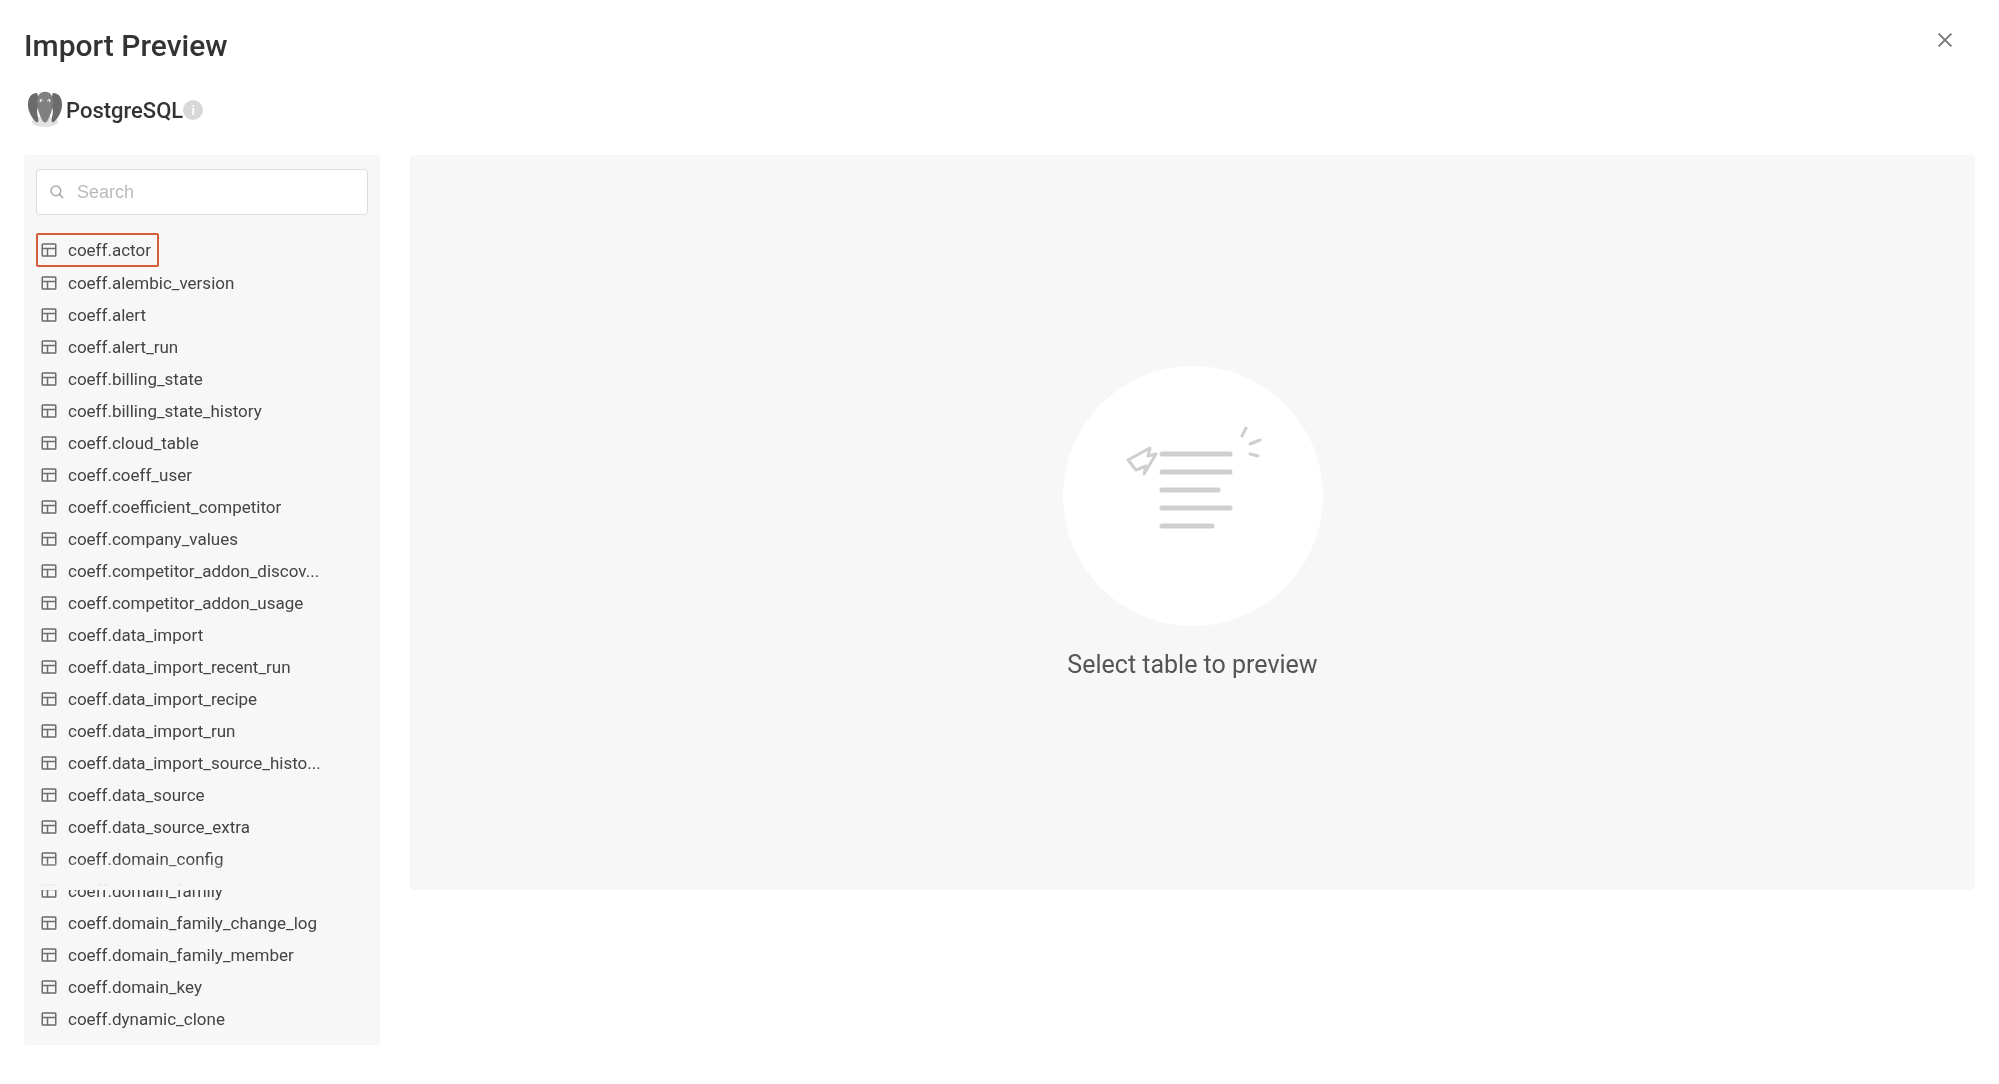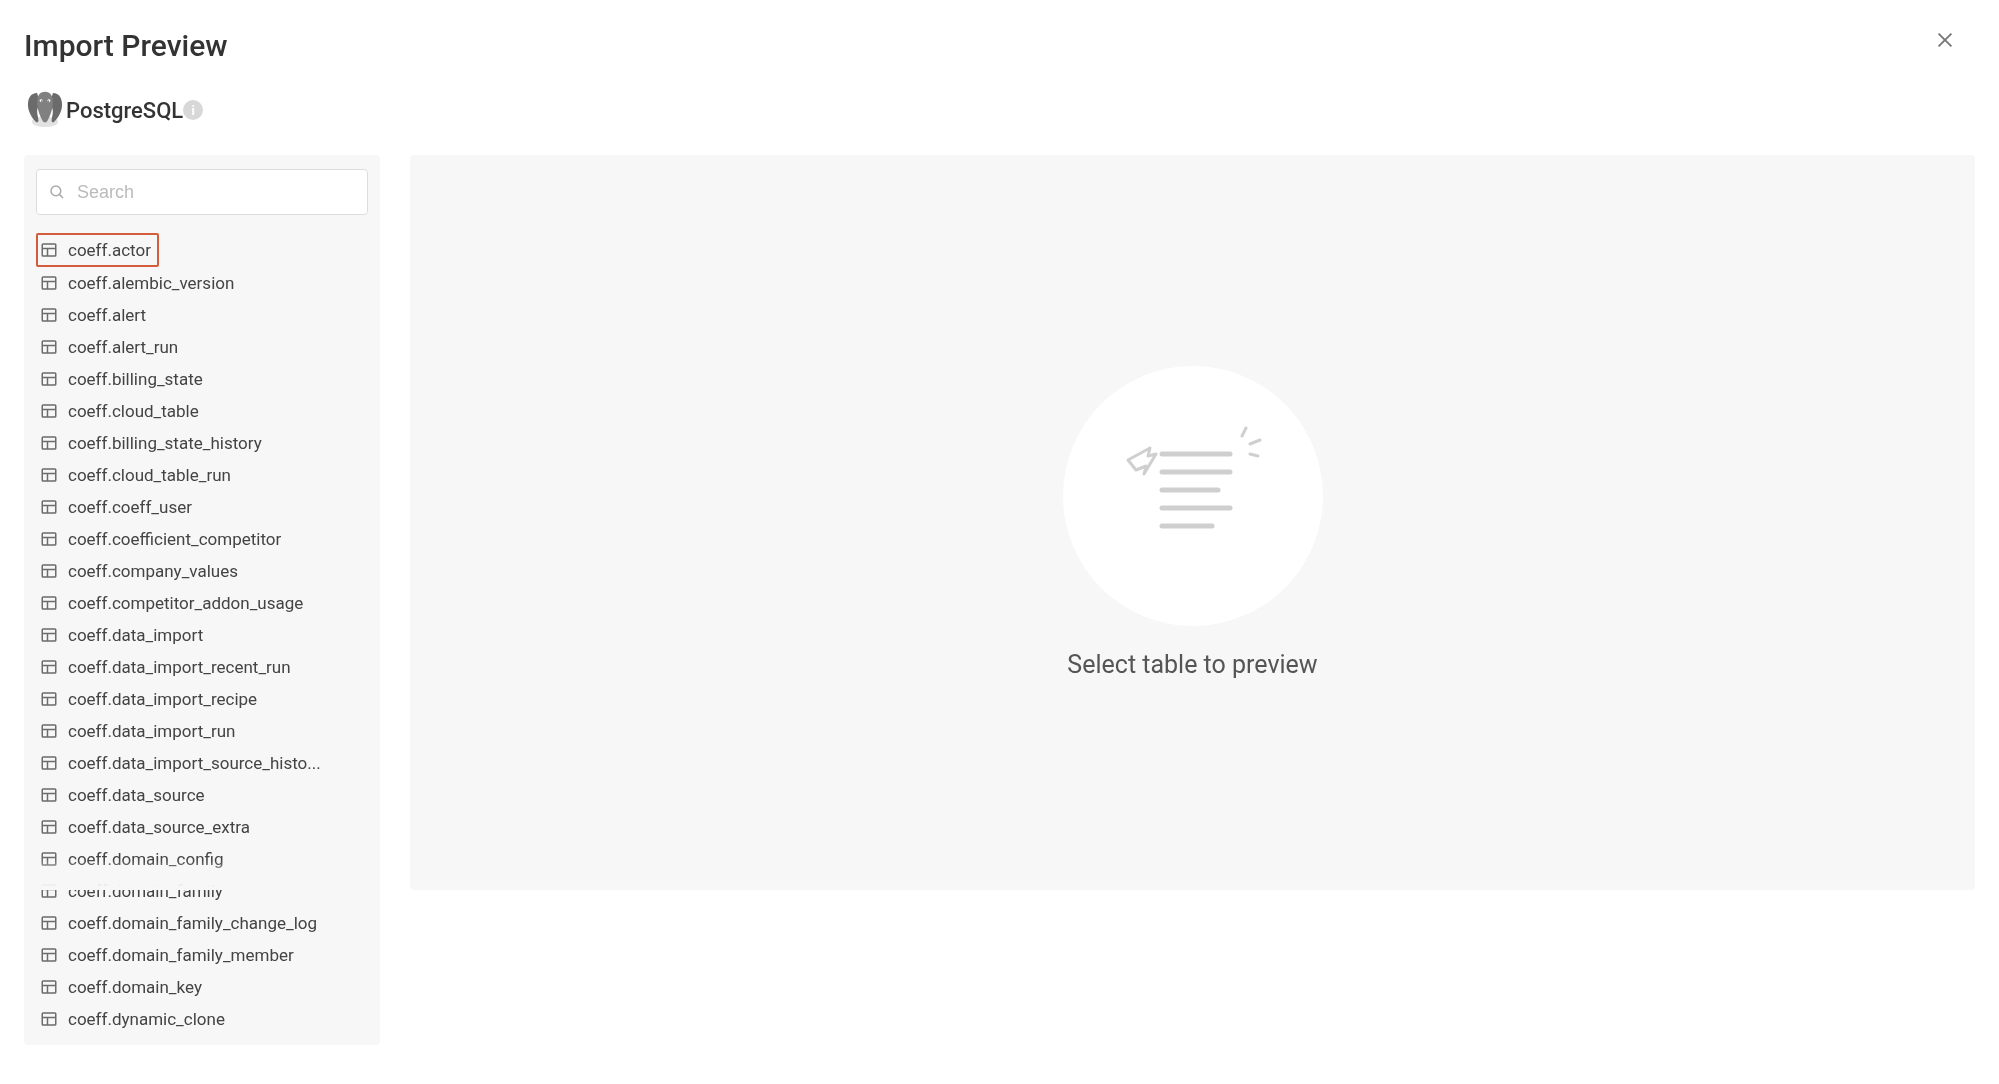--- a/index.html
+++ b/index.html
@@ -277,61 +277,61 @@
                   <line x1="10" y1="10" x2="10" y2="20"></line>
                 </svg></span>
               <span class="item-label">coeff.billing_state</span>
             </div>
             <div class="item">
               <span class="item-icon"><svg viewBox="0 0 24 24" fill="none" stroke="currentColor" stroke-width="2">
                   <rect x="3" y="4" width="18" height="16" rx="1"></rect>
                   <line x1="3" y1="10" x2="21" y2="10"></line>
                   <line x1="10" y1="10" x2="10" y2="20"></line>
                 </svg></span>
+              <span class="item-label">coeff.billing_state_history</span>
+            </div>
+            <div class="item">
+              <span class="item-icon"><svg viewBox="0 0 24 24" fill="none" stroke="currentColor" stroke-width="2">
+                  <rect x="3" y="4" width="18" height="16" rx="1"></rect>
+                  <line x1="3" y1="10" x2="21" y2="10"></line>
+                  <line x1="10" y1="10" x2="10" y2="20"></line>
+                </svg></span>
               <span class="item-label">coeff.cloud_table</span>
             </div>
             <div class="item">
               <span class="item-icon"><svg viewBox="0 0 24 24" fill="none" stroke="currentColor" stroke-width="2">
                   <rect x="3" y="4" width="18" height="16" rx="1"></rect>
                   <line x1="3" y1="10" x2="21" y2="10"></line>
                   <line x1="10" y1="10" x2="10" y2="20"></line>
                 </svg></span>
-              <span class="item-label">coeff.billing_state_history</span>
-            </div>
-            <div class="item">
-              <span class="item-icon"><svg viewBox="0 0 24 24" fill="none" stroke="currentColor" stroke-width="2">
-                  <rect x="3" y="4" width="18" height="16" rx="1"></rect>
-                  <line x1="3" y1="10" x2="21" y2="10"></line>
-                  <line x1="10" y1="10" x2="10" y2="20"></line>
-                </svg></span>
-              <span class="item-label">coeff.cloud_table_run</span>
-            </div>
-            <div class="item">
-              <span class="item-icon"><svg viewBox="0 0 24 24" fill="none" stroke="currentColor" stroke-width="2">
-                  <rect x="3" y="4" width="18" height="16" rx="1"></rect>
-                  <line x1="3" y1="10" x2="21" y2="10"></line>
-                  <line x1="10" y1="10" x2="10" y2="20"></line>
-                </svg></span>
               <span class="item-label">coeff.coeff_user</span>
             </div>
             <div class="item">
               <span class="item-icon"><svg viewBox="0 0 24 24" fill="none" stroke="currentColor" stroke-width="2">
                   <rect x="3" y="4" width="18" height="16" rx="1"></rect>
                   <line x1="3" y1="10" x2="21" y2="10"></line>
                   <line x1="10" y1="10" x2="10" y2="20"></line>
                 </svg></span>
               <span class="item-label">coeff.coefficient_competitor</span>
             </div>
             <div class="item">
               <span class="item-icon"><svg viewBox="0 0 24 24" fill="none" stroke="currentColor" stroke-width="2">
                   <rect x="3" y="4" width="18" height="16" rx="1"></rect>
                   <line x1="3" y1="10" x2="21" y2="10"></line>
                   <line x1="10" y1="10" x2="10" y2="20"></line>
                 </svg></span>
               <span class="item-label">coeff.company_values</span>
+            </div>
+            <div class="item">
+              <span class="item-icon"><svg viewBox="0 0 24 24" fill="none" stroke="currentColor" stroke-width="2">
+                  <rect x="3" y="4" width="18" height="16" rx="1"></rect>
+                  <line x1="3" y1="10" x2="21" y2="10"></line>
+                  <line x1="10" y1="10" x2="10" y2="20"></line>
+                </svg></span>
+              <span class="item-label">coeff.competitor_addon_discov...</span>
             </div>
             <div class="item">
               <span class="item-icon"><svg viewBox="0 0 24 24" fill="none" stroke="currentColor" stroke-width="2">
                   <rect x="3" y="4" width="18" height="16" rx="1"></rect>
                   <line x1="3" y1="10" x2="21" y2="10"></line>
                   <line x1="10" y1="10" x2="10" y2="20"></line>
                 </svg></span>
               <span class="item-label">coeff.competitor_addon_usage</span>
             </div>
             <div class="item">

